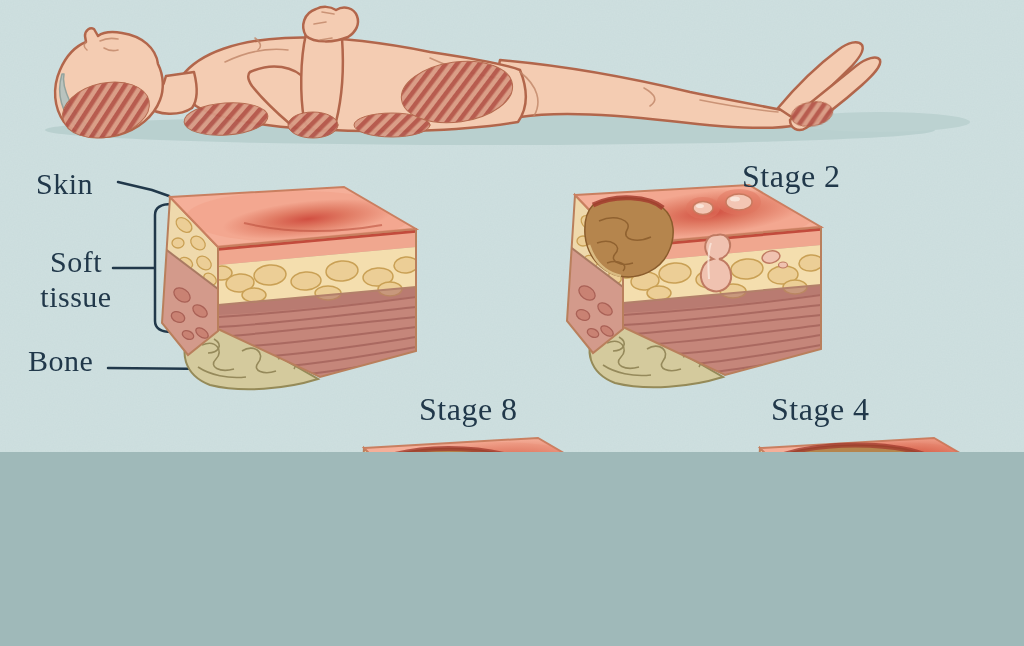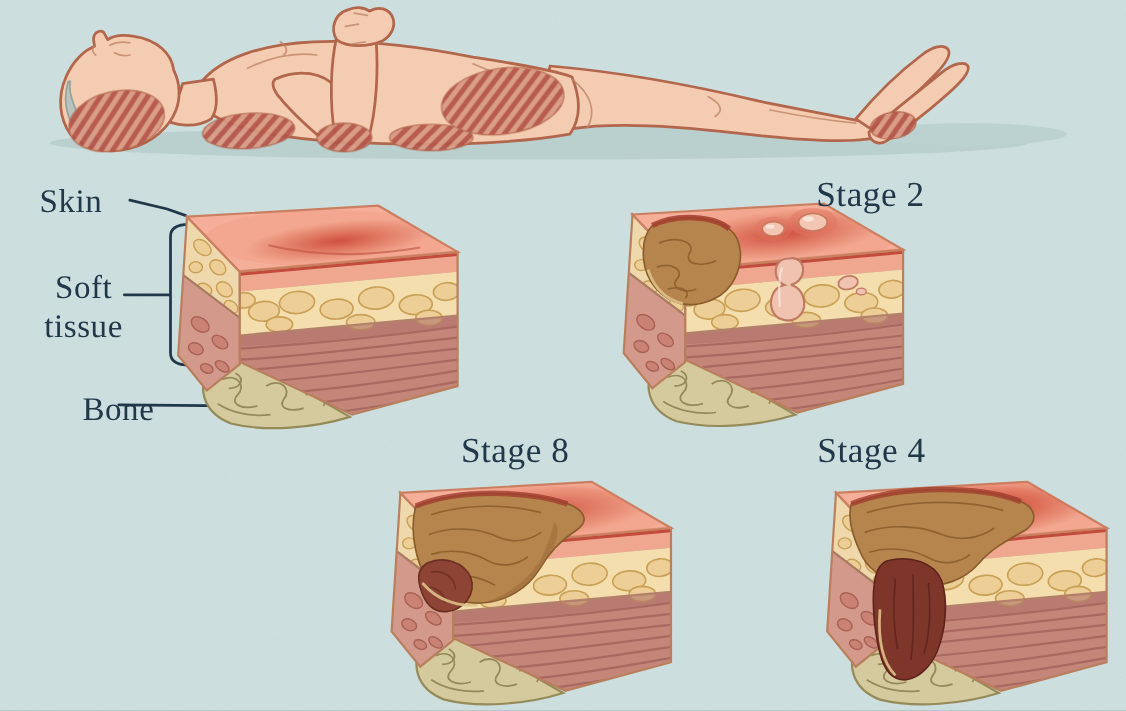--- a/index.html
+++ b/index.html
@@ -1,17 +1,17 @@
 <!DOCTYPE html>
 <html><head>
 <meta charset="utf-8">
 <style>
   html,body{margin:0;padding:0;background:#9fb9b9;}
   .canvas{
-    position:relative;width:1024px;height:646px;overflow:hidden;
+    position:relative;width:1024px;height:452px;overflow:hidden;
     font-family:"Liberation Serif","DejaVu Serif",serif;
   }
   .canvas svg{position:absolute;left:0;top:0;}
   .label{
     position:absolute;color:#21384a;font-size:30px;line-height:1.1;
     white-space:nowrap;letter-spacing:.5px;
   }
   .label.soft{white-space:normal;width:104px;text-align:center;line-height:1.18;}
   .label.stage{font-size:32px;}
 </style>
@@ -263,17 +263,17 @@
         <path d="M82,88 C82,112 84,140 80,166"></path>
         <path d="M96,96 C98,116 98,140 92,160"></path>
       </g>
       <path d="M52,120 C50,146 54,168 66,180" stroke="#dec188" stroke-width="2.5" fill="none" opacity="0.9"></path>
     </g>
   </g>
 </svg>
 
 <div class="label" style="left:36px;top:167px;">Skin</div>
 <div class="label soft" style="left:24px;top:244px;">Soft tissue</div>
-<div class="label" style="left:28px;top:356px;margin-left:47px;">Bone</div>
+<div class="label" style="left:28px;top:344px;">Bone</div>
 <div class="label stage" style="left:742px;top:159px;">Stage 2</div>
 <div class="label stage" style="left:419px;top:392px;">Stage 8</div>
-<div class="label stage" style="left:743px;top:392px;">Stage 4</div>
+<div class="label stage" style="left:771px;top:392px;">Stage 4</div>
 </div>
 
 </body></html>

